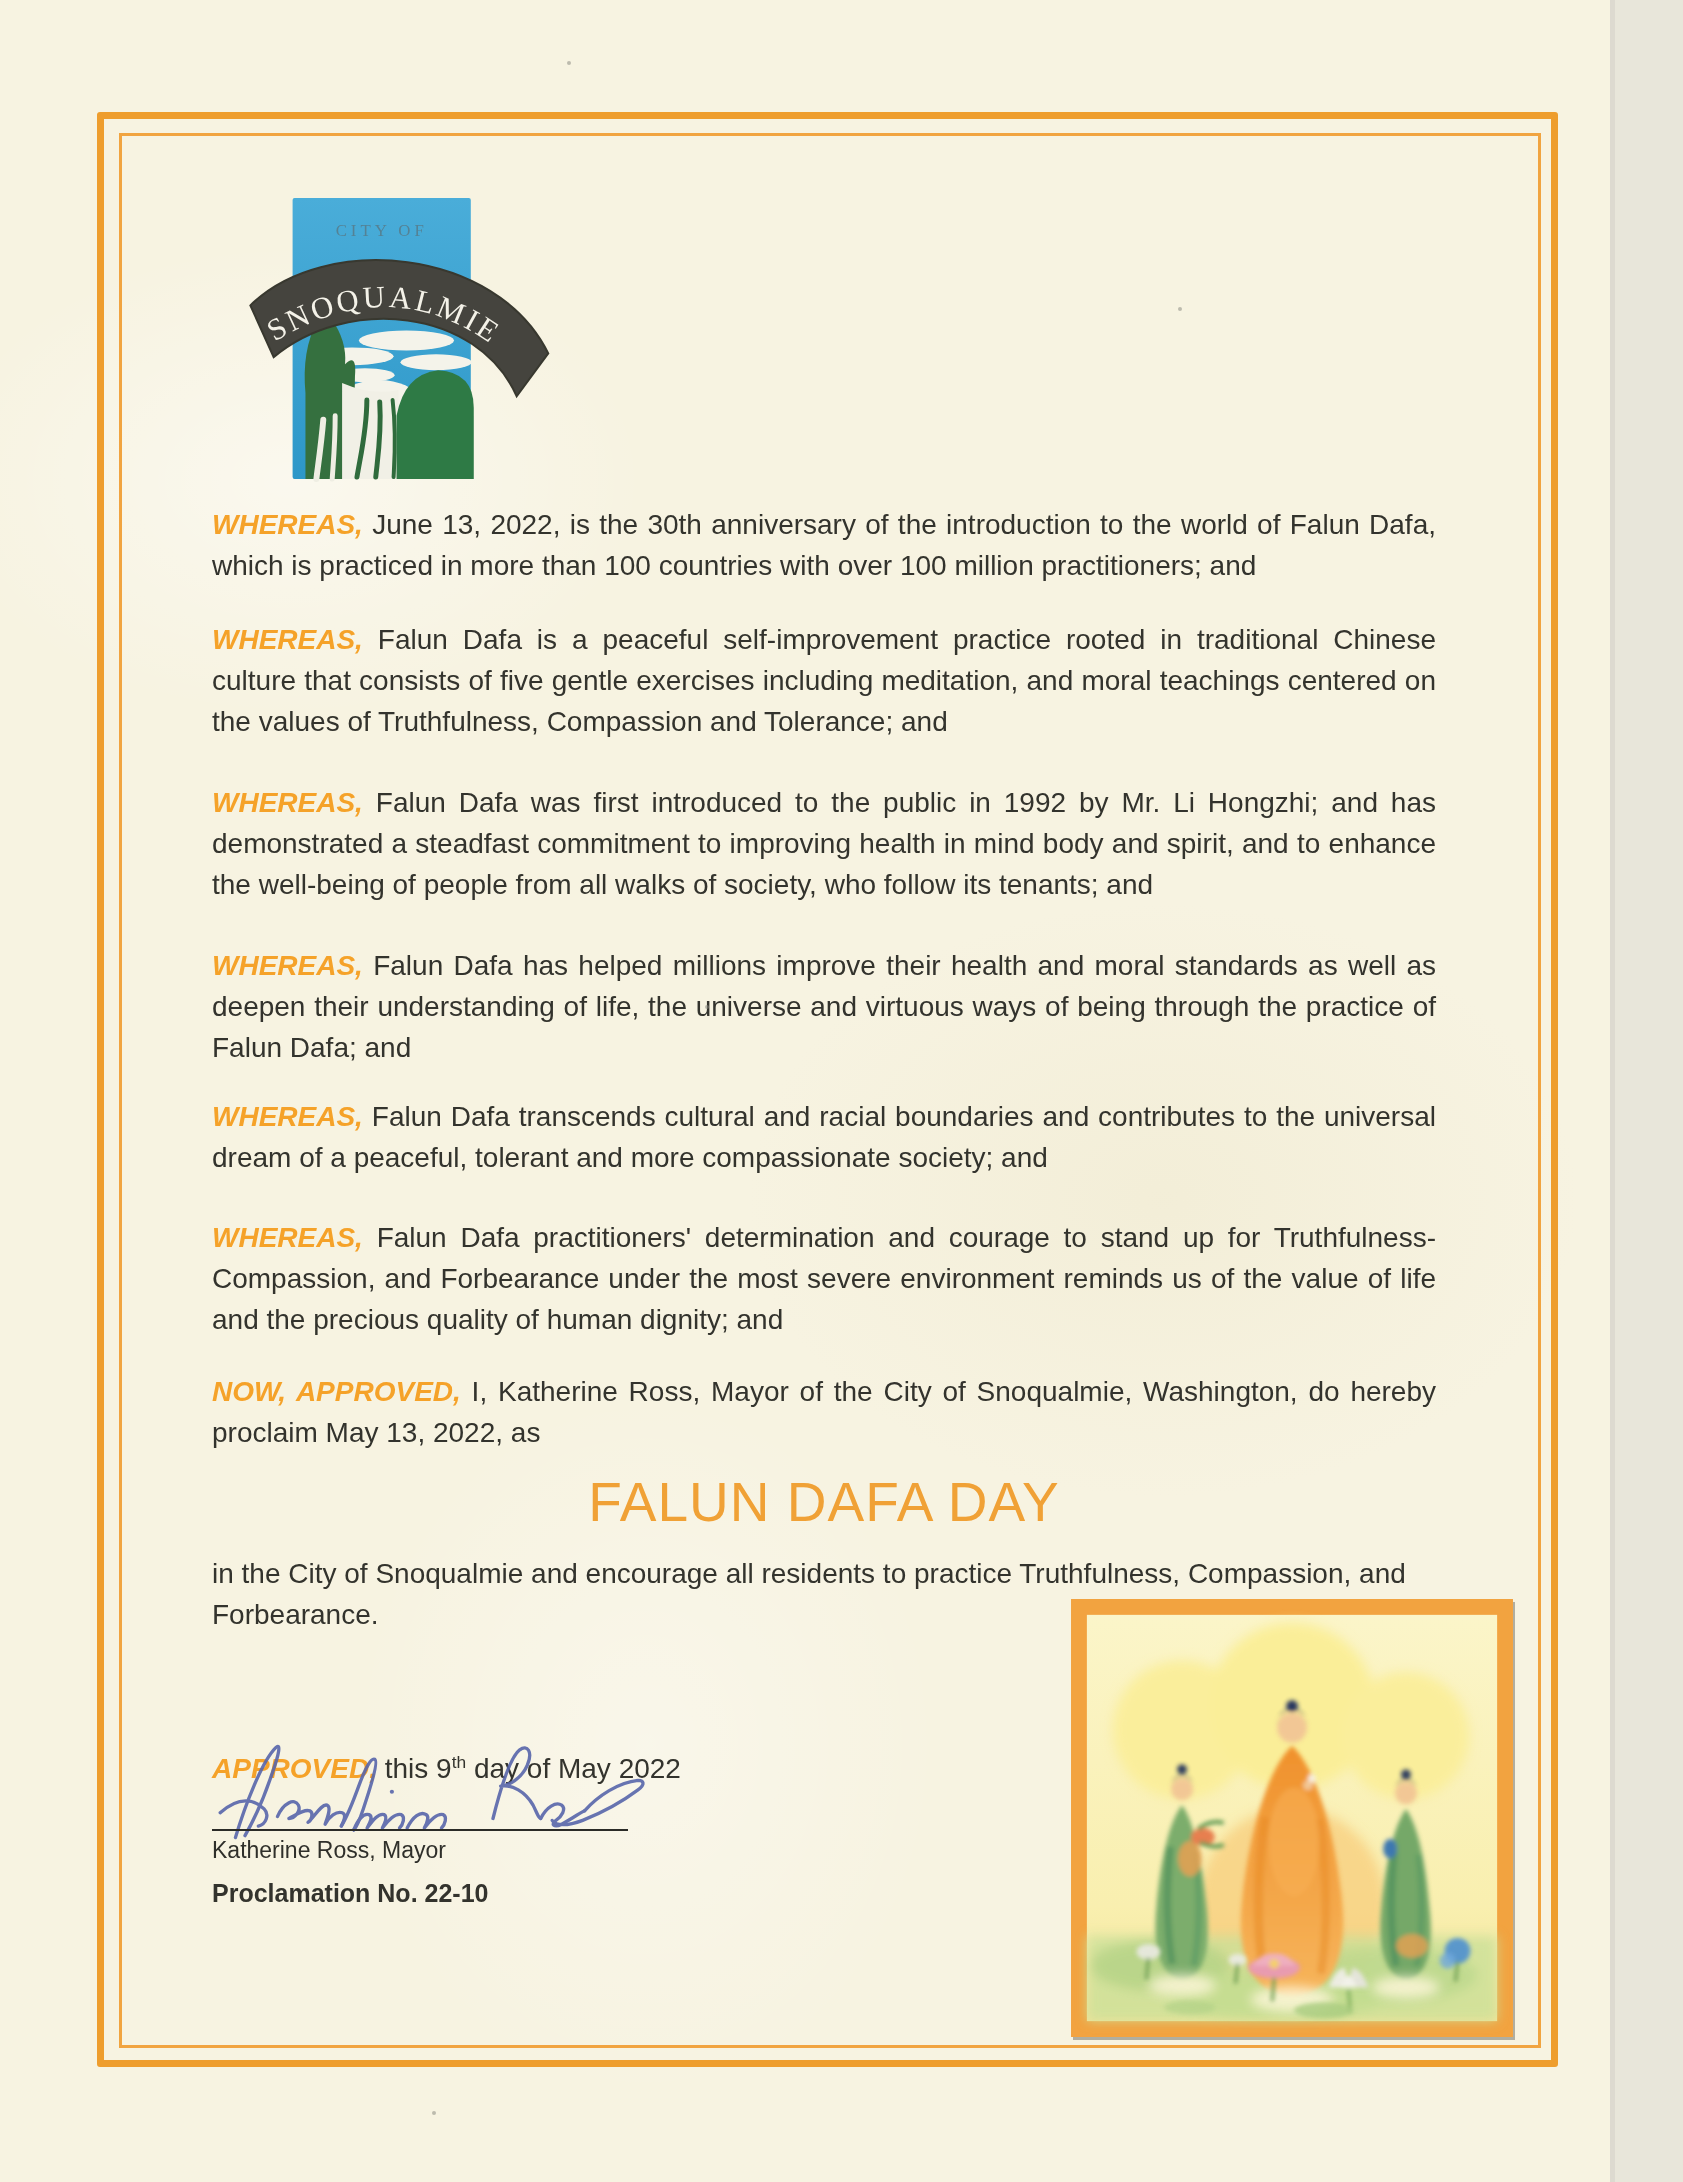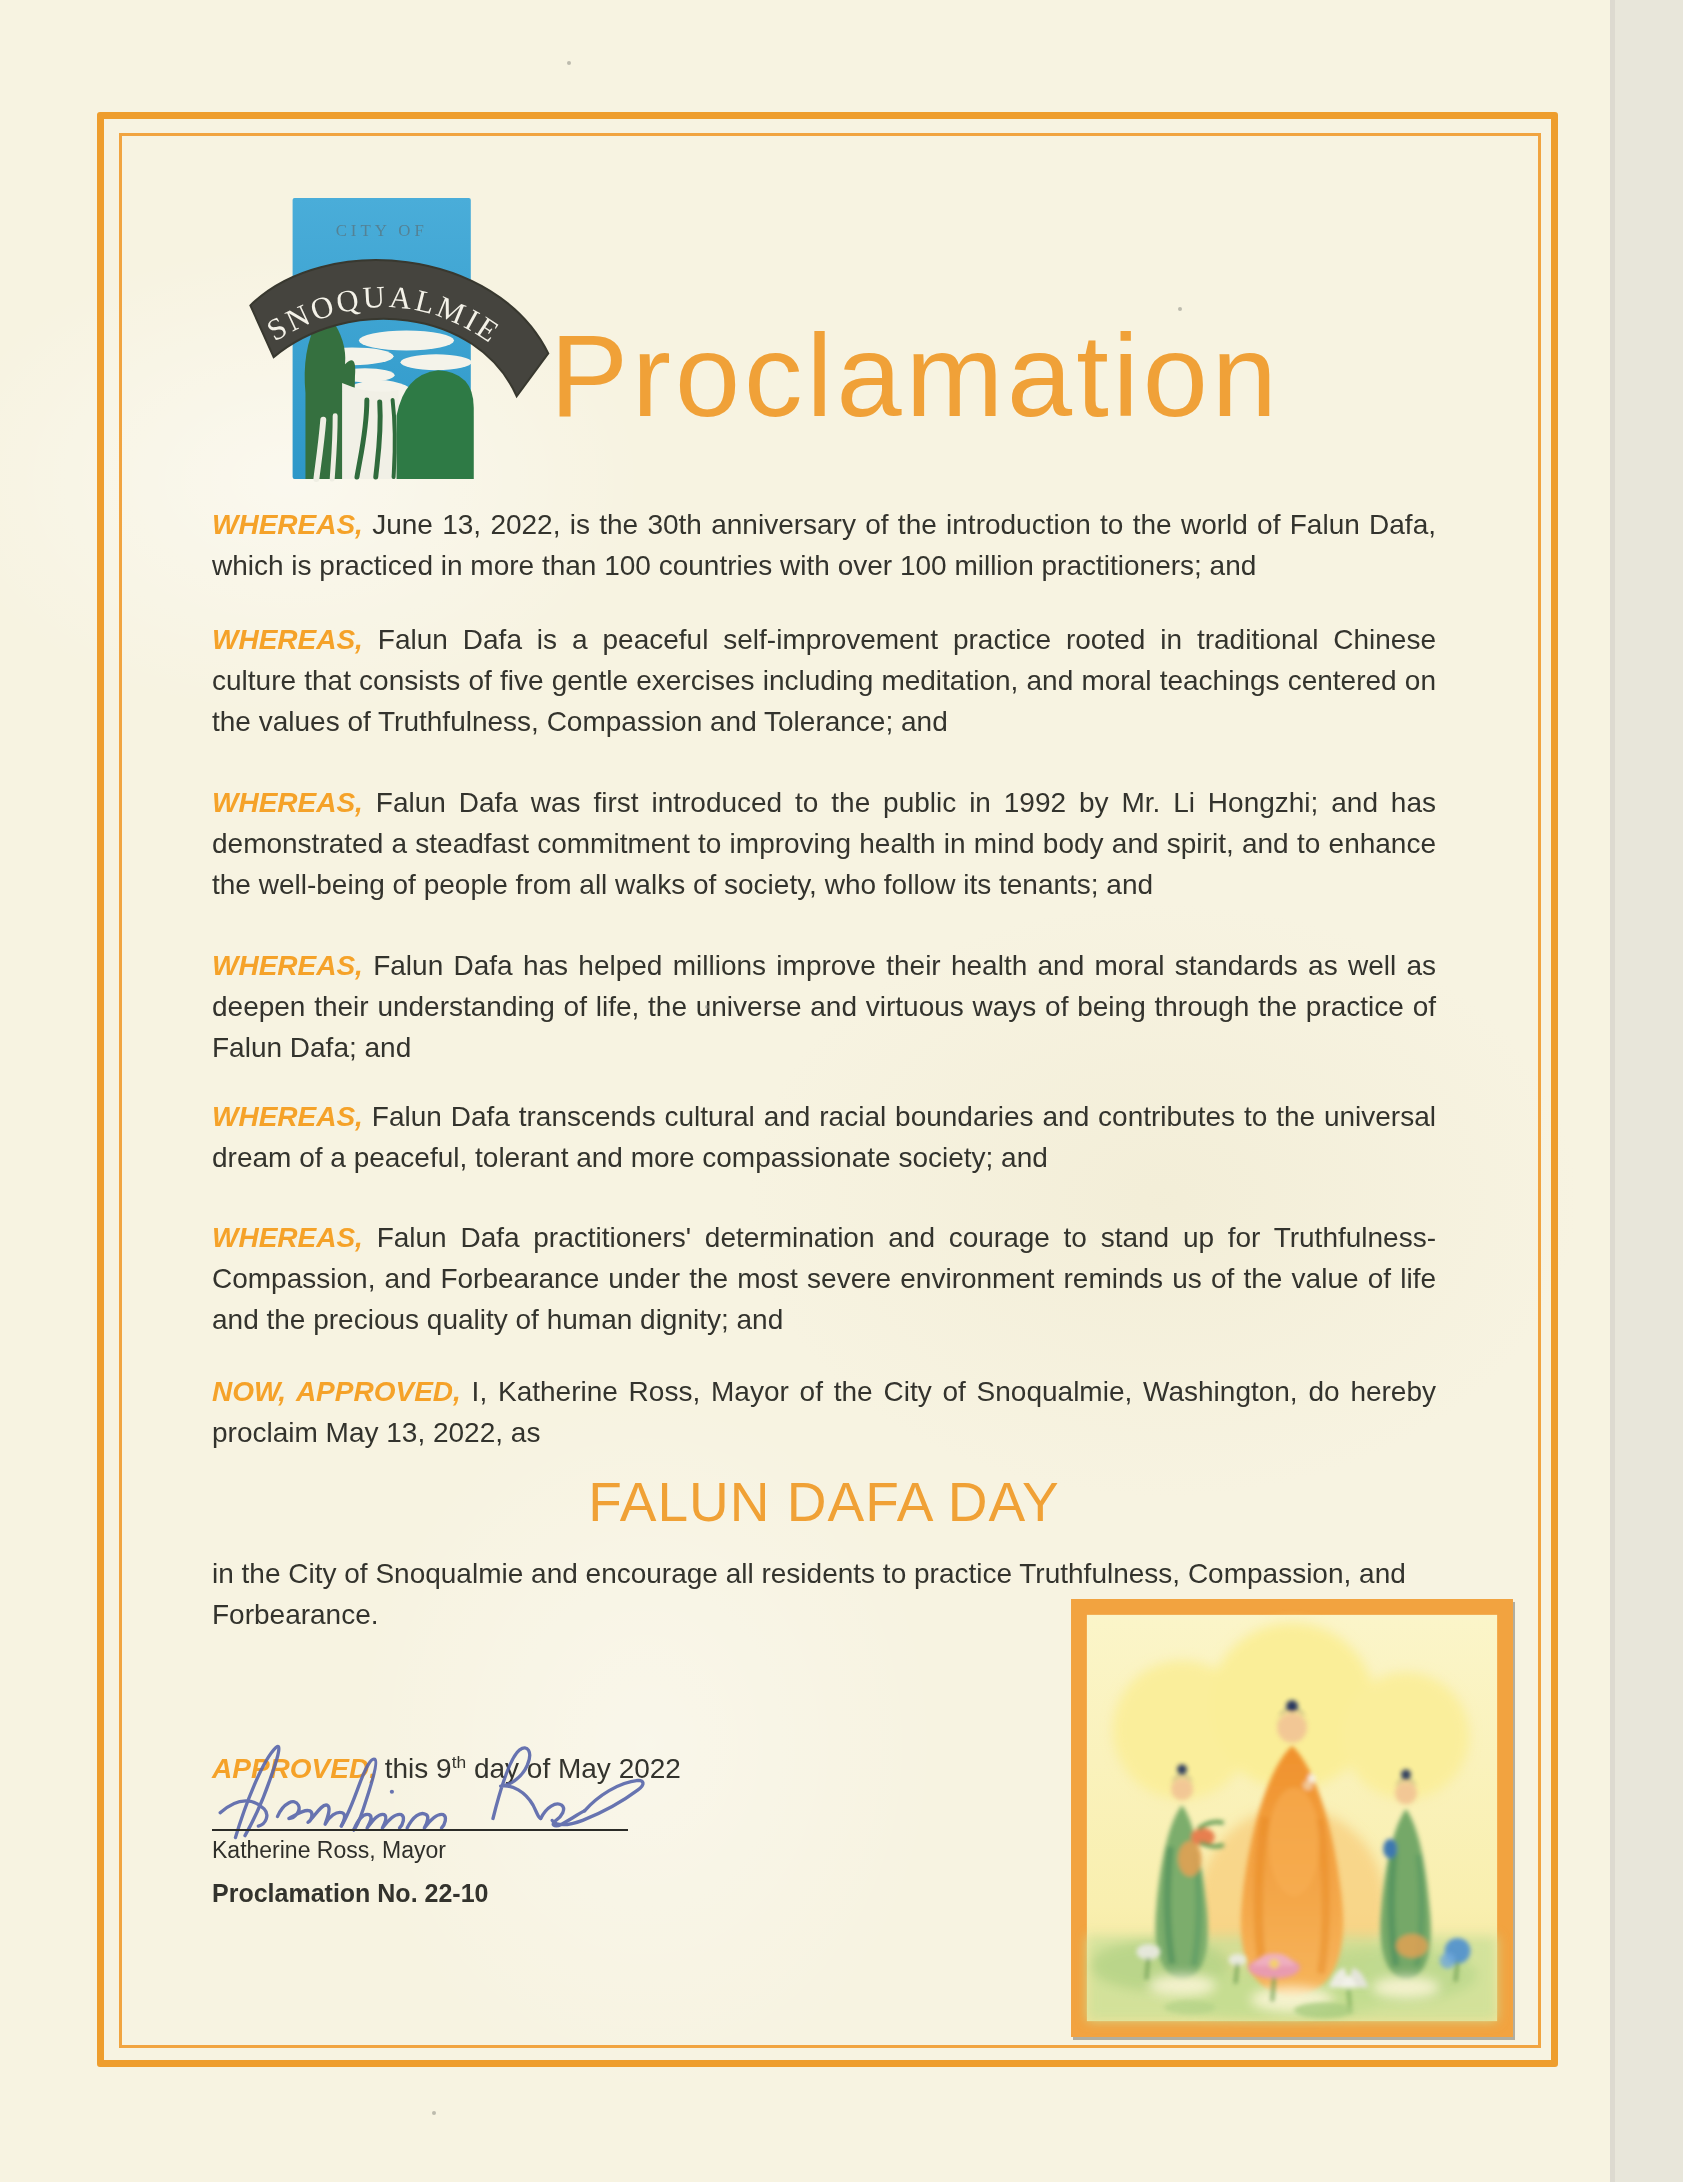--- a/index.html
+++ b/index.html
@@ -78,21 +78,20 @@
     <path d="M150,292 L150,228 Q158,186 192,182 Q228,184 228,220 L228,292 Z" fill="#2E7A45"></path>
 
     <g transform="rotate(5 155 150)">
       <path d="M0,130 C68,50 242,50 304,152 L276,198 C228,112 96,112 28,180 Z" fill="#45443E" stroke="#38382F" stroke-width="2"></path>
       <text font-size="31" letter-spacing="3" fill="#F4F2E8" font-family="Liberation Serif, serif">
         <textPath href="#arcP" startOffset="4%"><tspan>SNOQUALMIE</tspan></textPath>
       </text>
     </g>
   </svg>
 
-  <div class="doc-title">Proclamation</div>
 
   <div>
     <div class="para p0">
       <span class="lead">WHEREAS,</span>
       <span class="ptext">June 13, 2022, is the 30th anniversary of the introduction to the world of Falun Dafa, which is practiced in more than 100 countries with over 100 million practitioners; and</span>
     </div>
 
     <div class="para p1">
       <span class="lead">WHEREAS,</span>
       <span class="ptext">Falun Dafa is a peaceful self-improvement practice rooted in traditional Chinese culture that consists of five gentle exercises including meditation, and moral teachings centered on the values of Truthfulness, Compassion and Tolerance; and</span>

